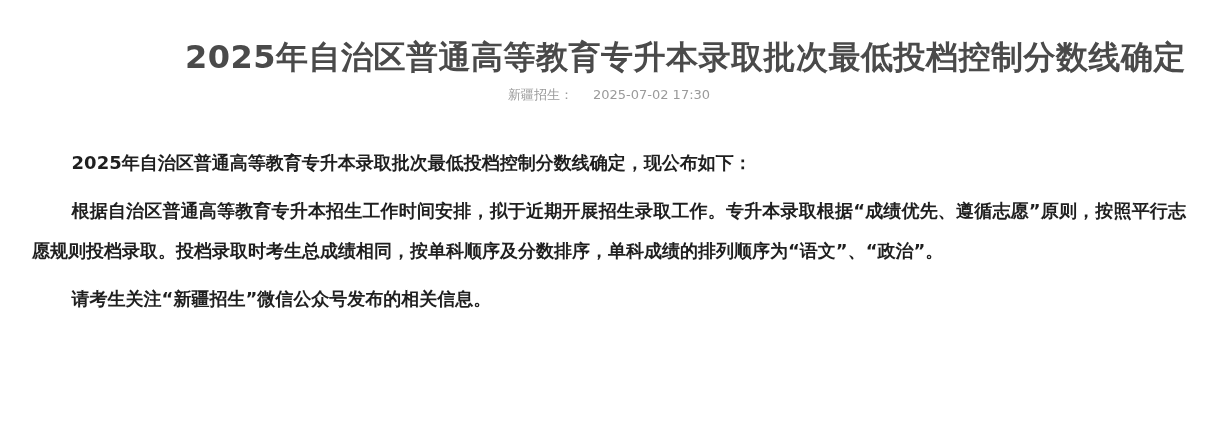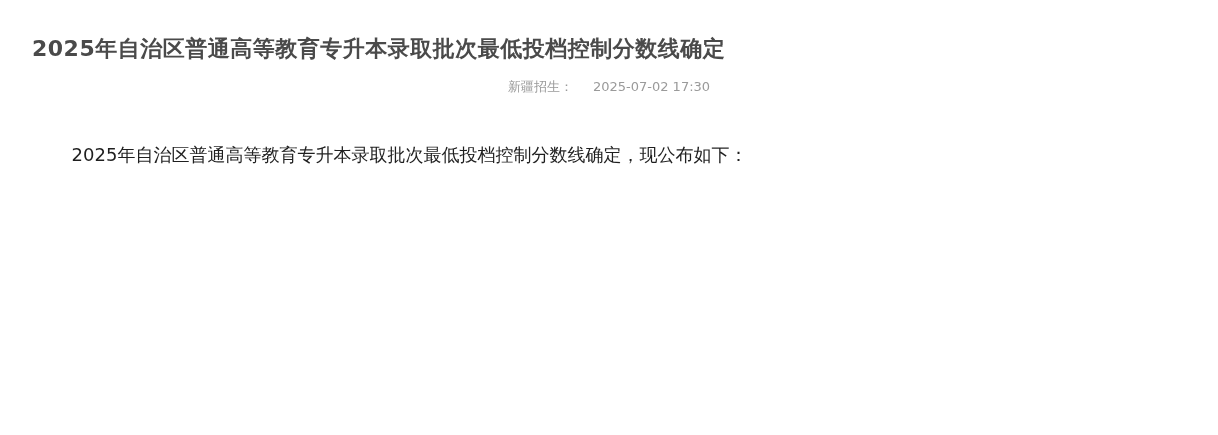--- a/index.html
+++ b/index.html
@@ -14,23 +14,23 @@
     font-family: "DejaVu Sans", "Liberation Sans", sans-serif;
     overflow: hidden;
   }
   .article {
     width: 100%;
     height: 100%;
     padding: 0 32px;
   }
   .page-title {
     margin: 0;
-    padding-top: 32px;
-    text-align: left;
-    font-size: 22px;
+    padding-top: 40px;
+    text-align: right;
+    font-size: 32px;
     line-height: 34px;
     font-weight: bold;
     color: #4a4a4a;
     letter-spacing: 0.5px;
   }
   .meta {
     margin-top: 13px;
     text-align: center;
     font-size: 13px;
     line-height: 16px;
@@ -42,28 +42,31 @@
   .content {
     margin-top: 40px;
     font-size: 18px;
     line-height: 40px;
     color: #1f1f1f;
     text-align: justify;
   }
   .content p {
     margin: 0 0 8px 0;
     text-indent: 2.2em;
+    font-weight: bold;
   }
 </style>
 </head>
 <body>
 
 <div class="article">
   <h1 class="page-title">2025年自治区普通高等教育专升本录取批次最低投档控制分数线确定</h1>
 
   <div class="meta">
     <span>新疆招生：</span><span class="publish-time">2025-07-02 17:30</span>
   </div>
 
   <div class="content">
     <p>2025年自治区普通高等教育专升本录取批次最低投档控制分数线确定，现公布如下：</p>
+    <p>根据自治区普通高等教育专升本招生工作时间安排，拟于近期开展招生录取工作。专升本录取根据“成绩优先、遵循志愿”原则，按照平行志愿规则投档录取。投档录取时考生总成绩相同，按单科顺序及分数排序，单科成绩的排列顺序为“语文”、“政治”。</p>
+    <p>请考生关注“新疆招生”微信公众号发布的相关信息。</p>
   </div>
 </div>
 
 </body></html>

